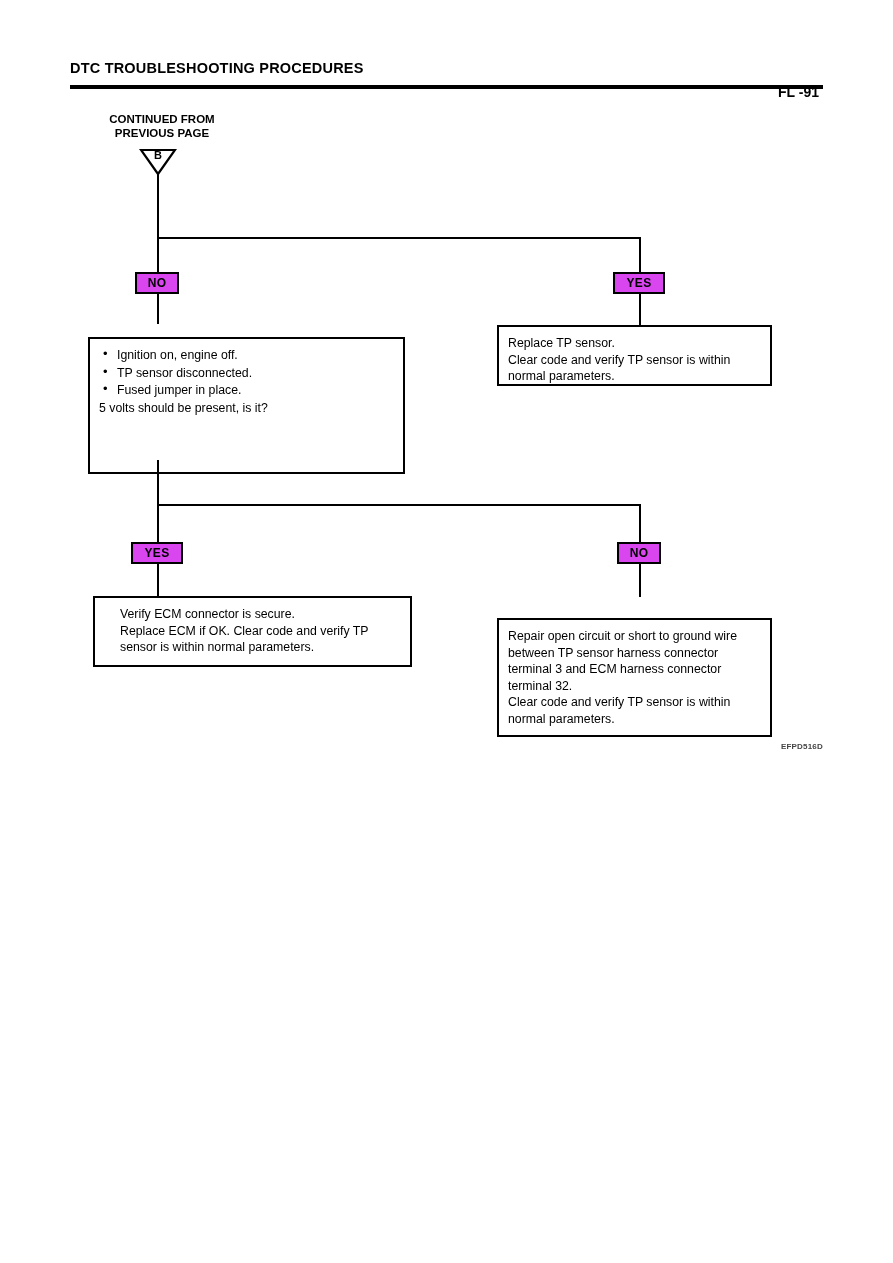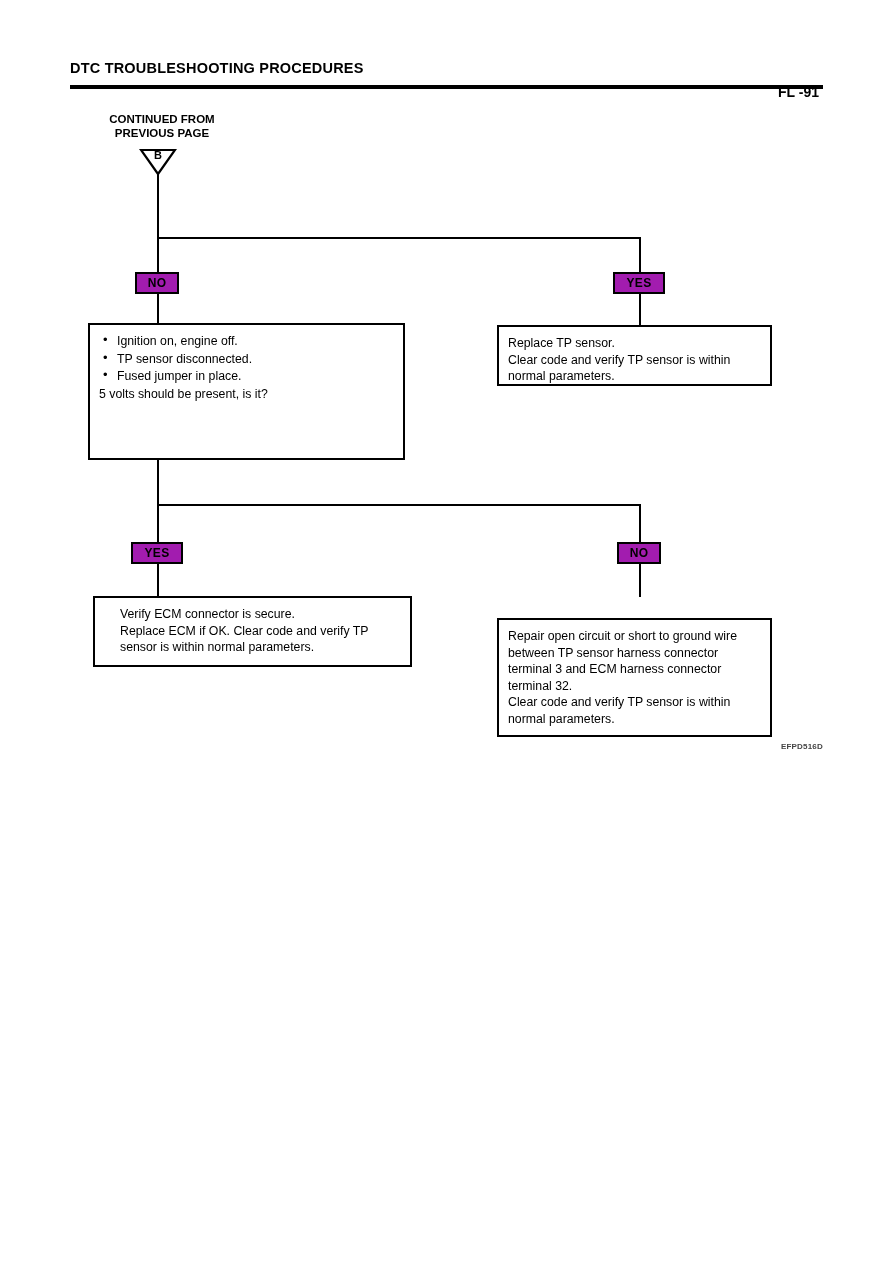--- a/index.html
+++ b/index.html
@@ -97,21 +97,21 @@
     position: absolute;
     height: 2px;
     background: #000000;
   }
 
   
   .tag {
     position: absolute;
     box-sizing: border-box;
     border: 2px solid #000000;
-    background: #a21caf;
+    background: #d946ef;
     font-size: 12px;
     font-weight: bold;
     text-align: center;
     line-height: 18px;
     height: 22px;
     letter-spacing: 0.3px;
   }
 
   
   .box {
@@ -187,21 +187,21 @@
   <div class="hline" style="left:157px; top:237px; width:484px;"></div>
   <div class="vline" style="left:157px; top:237px; height:36px;"></div>
   <div class="vline" style="left:639px; top:237px; height:36px;"></div>
 
   <div class="tag" style="left:135px; top:272px; width:44px;">NO</div>
   <div class="tag" style="left:613px; top:272px; width:52px;">YES</div>
 
   <div class="vline" style="left:157px; top:294px; height:30px;"></div>
   <div class="vline" style="left:639px; top:294px; height:31px;"></div>
 
-  <div class="box" style="left:88px; top:323px; width:317px; height:137px;">
+  <div class="box" style="left:88px; top:337px; width:317px; height:137px;">
     <div class="box-inner">
       <ul>
         <li>Ignition on, engine off.</li>
         <li>TP sensor disconnected.</li>
         <li>Fused jumper in place.</li>
       </ul>
       <p class="trailing-line">5 volts should be present, is it?</p>
     </div>
   </div>
 

